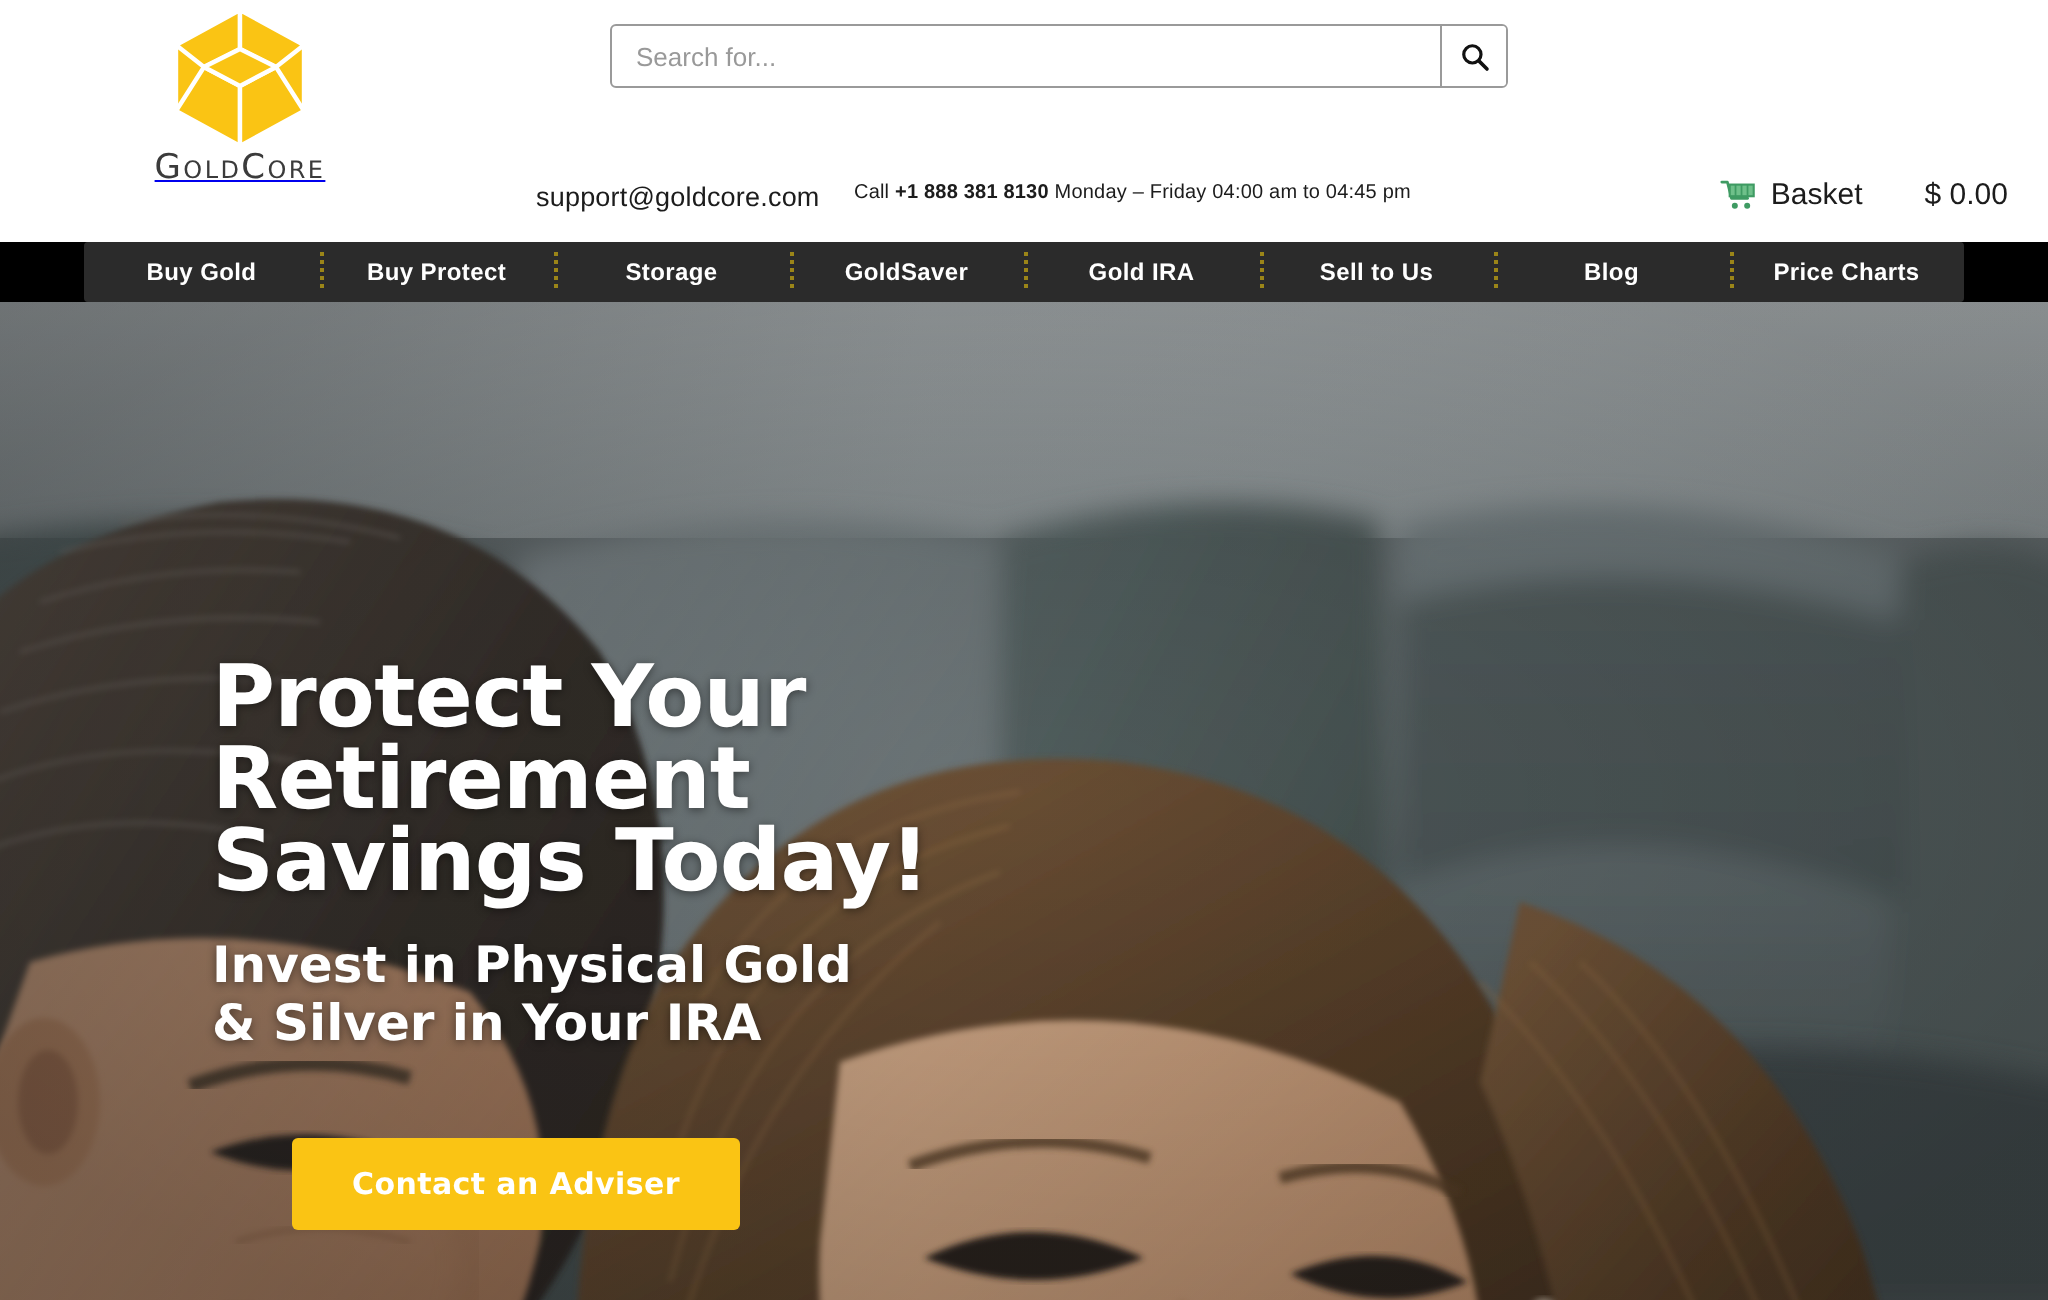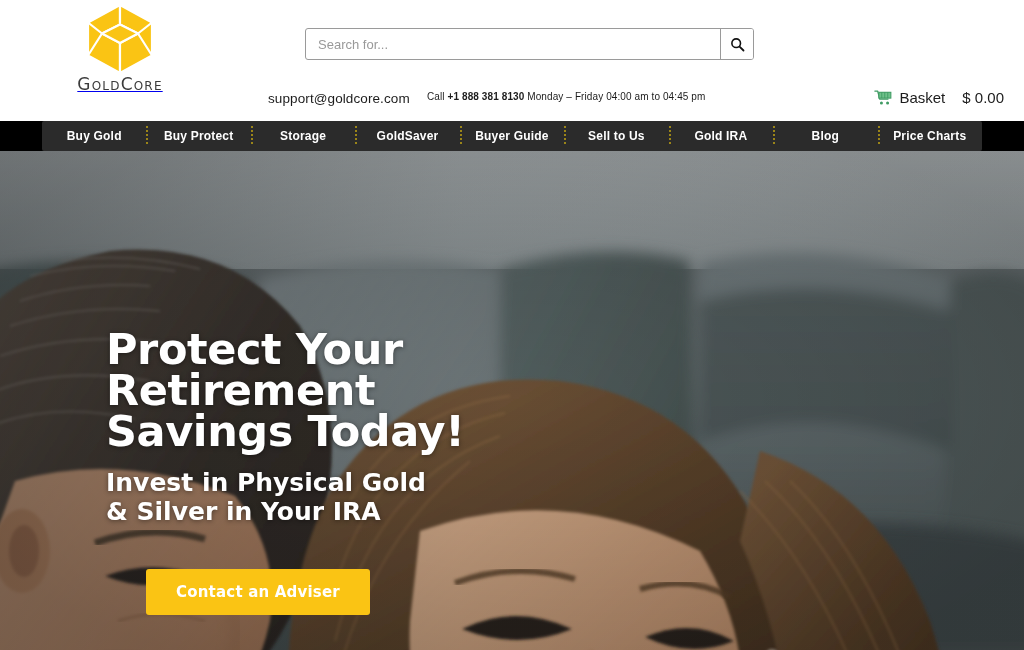--- a/index.html
+++ b/index.html
@@ -33,21 +33,21 @@
     letter-spacing: 1.2px;
     color: #3b3b3b;
     font-weight: 400;
     font-variant: small-caps;
     line-height: 1;
     white-space: nowrap;
   }
 
   
   .search-wrap {
-    position: absolute; left: 305px; top: 28px;
+    position: absolute; left: 305px; top: 12px;
     width: 449px; height: 32px;
     display: flex;
     border: 1px solid #9a9a9a;
     border-radius: 3px;
     background: #fff;
     overflow: hidden;
   }
   .search-input {
     flex: 1 1 auto;
     border: none; outline: none;
@@ -85,21 +85,21 @@
 
   
   .basket {
     position: absolute; right: 20px; top: 89px;
     display: flex; align-items: center; gap: 7px;
     font-size: 15px; color: #1c1c1c;
     text-decoration: none;
     white-space: nowrap;
   }
   .cart-ico { width: 18px; height: 15px; display: block; }
-  .basket-total { margin-left: 10px; }
+  .basket-total { margin-left: 24px; }
 
   
   .navouter {
     position: relative;
     width: 1024px; height: 30px;
     background: #000000;
     text-align: right;
   }
   .navbar {
     position: absolute; left: 42px; top: 0;
@@ -237,23 +237,22 @@
       <span class="basket-total">$ 0.00</span>
     </a>
   </div>
 
   <div class="navouter">
     <nav class="navbar">
       <a class="navitem" href="#">Buy Gold</a>
       <a class="navitem" href="#">Buy Protect</a>
       <a class="navitem" href="#">Storage</a>
       <a class="navitem" href="#">GoldSaver</a>
-      <a class="navitem" href="#">Buyer Guide</a>
+      <a class="navitem" href="#">Gold IRA</a>
       <a class="navitem" href="#">Sell to Us</a>
-      <a class="navitem" href="#">Gold IRA</a>
       <a class="navitem" href="#">Blog</a>
       <a class="navitem" href="#">Price Charts</a>
     </nav>
   </div>
 
   <div class="hero">
 
     <div class="hero-photo">
       <svg viewBox="0 0 1024 499" preserveAspectRatio="none" aria-hidden="true">
         <defs>

